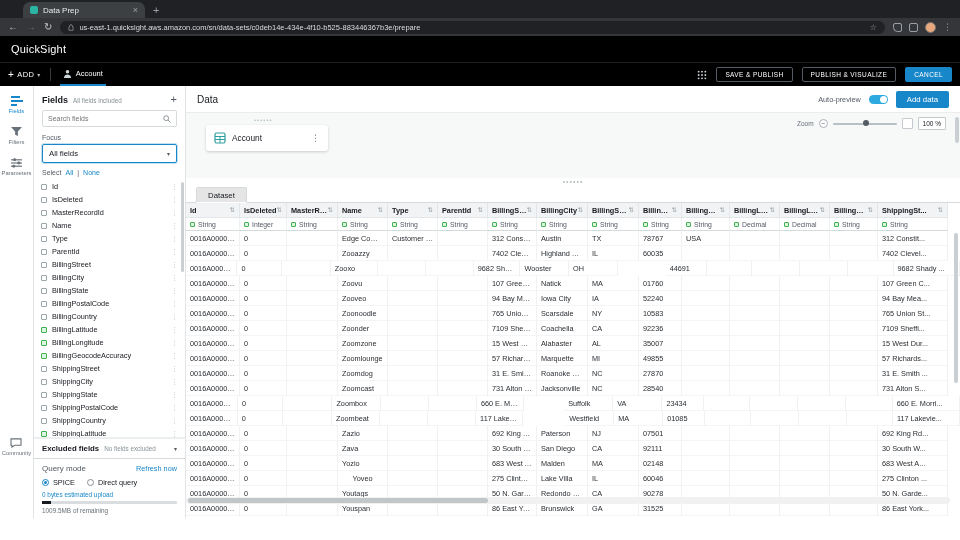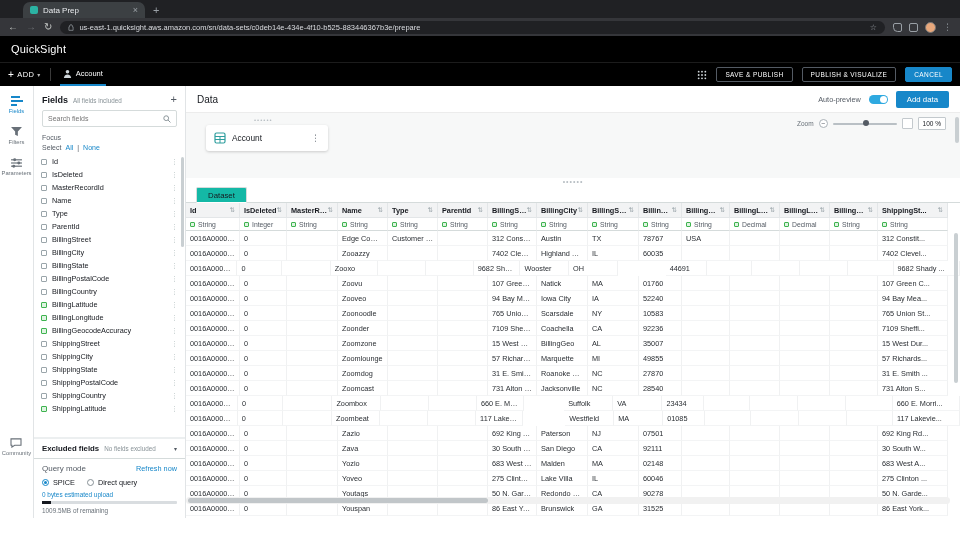--- a/index.html
+++ b/index.html
@@ -116,21 +116,21 @@
   .zval{border:1px solid #c3c9cd;background:#fff;border-radius:1px;padding:2px 4px;font-size:6.5px;color:#16191f}
   .node-handle{position:absolute;left:68px;top:4px;color:#b7bec3;font-size:6px;letter-spacing:1px}
   .node{position:absolute;left:20px;top:12px;width:122px;background:#fff;border-radius:3px;
     box-shadow:0 1px 3px rgba(0,0,0,.18);display:flex;align-items:center;gap:6px;padding:7px 8px;font-size:8.3px}
   .node .nlabel{flex:1}
   .node .kebab{color:#687078;font-size:9px}
   .canvas-scroll{position:absolute;right:1px;top:4px;width:4px;height:26px;background:#c9cfd2;border-radius:2px}
   .resize-strip{height:8px;display:flex;align-items:center;justify-content:center;background:#fff}
   .resize-strip .dots{color:#b7bec3;font-size:7px;letter-spacing:1px;line-height:0}
   .ds-tabstrip{height:17px;background:#fff;border-bottom:1px solid #d5dbdb;display:flex;align-items:flex-end;padding-left:10px}
-  .ds-tab{height:16px;background:#14b8a6;border:1px solid #d5dbdb;border-bottom:1px solid #fff;margin-bottom:-1px;
+  .ds-tab{height:16px;background:#e5e5e5;border:1px solid #d5dbdb;border-bottom:1px solid #fff;margin-bottom:-1px;
     border-radius:2px 2px 0 0;display:flex;align-items:center;padding:0 11px;font-size:7.8px}
 
   
   .table-wrap{flex:1;position:relative;overflow:hidden}
   .trh,.trt,.trow{display:flex}
   .th{height:15px;background:#f2f3f4;border-right:1px solid #e3e6e8;border-bottom:1px solid #e3e6e8;
     display:flex;align-items:center;padding:0 4px;font-size:7.3px;font-weight:bold;white-space:nowrap;overflow:hidden}
   .th .thname{flex:1;overflow:hidden;text-overflow:ellipsis}
   .th .sort{color:#9aa5aa;font-size:6.5px;font-weight:normal}
   .tt{height:13px;border-right:1px solid #eef0f1;border-bottom:1px solid #d5dbdb;display:flex;align-items:center;
@@ -257,20 +257,24 @@
       <span class="fp-plus">+</span>
     </div>
     <div class="fp-search">
       <input placeholder="Search fields" style="">
       <svg width="8" height="8" viewBox="0 0 10 10">
           <circle cx="4" cy="4" r="3" fill="none" stroke="#879196" stroke-width="1.2"></circle>
           <line x1="6.3" y1="6.3" x2="9.3" y2="9.3" stroke="#879196" stroke-width="1.2"></line>
         </svg>
     </div>
     <div class="focus-label">Focus</div>
+    <div class="focus-select">
+      <span class="fsv">All fields</span>
+      <span class="caret">▾</span>
+    </div>
     <div class="select-row">
       <span>Select</span>
       <a href="#">All</a>
       <span>|</span>
       <a href="#">None</a>
     </div>
     <div class="fields-list">
       <div class="flist-scroll"></div>
     <div class="field-item">
           <span class="sq "></span>
@@ -644,21 +648,21 @@
             <div class="td" style="width: 70px;">7109 Sheffi...</div>
           </div>
           <div class="trow">
             <div class="td" style="width: 54px;">0016A00000...</div>
             <div class="td" style="width: 47px;">0</div>
             <div class="td" style="width: 51px;"></div>
             <div class="td" style="width: 50px;">Zoomzone</div>
             <div class="td" style="width: 50px;"></div>
             <div class="td" style="width: 50px;"></div>
             <div class="td" style="width: 49px;">15 West Dur...</div>
-            <div class="td" style="width: 51px;">BillingGeo</div>
+            <div class="td" style="width: 51px;">Alabaster</div>
             <div class="td" style="width: 51px;">AL</div>
             <div class="td" style="width: 43px;">35007</div>
             <div class="td" style="width: 48px;"></div>
             <div class="td" style="width: 50px;"></div>
             <div class="td" style="width: 50px;"></div>
             <div class="td" style="width: 48px;"></div>
             <div class="td" style="width: 70px;">15 West Dur...</div>
           </div>
           <div class="trow">
             <div class="td" style="width: 54px;">0016A00000...</div>
@@ -793,21 +797,21 @@
             <div class="td" style="width: 48px;"></div>
             <div class="td" style="width: 50px;"></div>
             <div class="td" style="width: 50px;"></div>
             <div class="td" style="width: 48px;"></div>
             <div class="td" style="width: 70px;">683 West A...</div>
           </div>
           <div class="trow">
             <div class="td" style="width: 54px;">0016A00000...</div>
             <div class="td" style="width: 47px;">0</div>
             <div class="td" style="width: 51px;"></div>
-            <div class="td" style="width: 50px;">Yoveo</div>
+            <div class="td" style="width: 50px; text-align: center;">Yoveo</div>
             <div class="td" style="width: 50px;"></div>
             <div class="td" style="width: 50px;"></div>
             <div class="td" style="width: 49px;">275 Clinton ...</div>
             <div class="td" style="width: 51px;">Lake Villa</div>
             <div class="td" style="width: 51px;">IL</div>
             <div class="td" style="width: 43px;">60046</div>
             <div class="td" style="width: 48px;"></div>
             <div class="td" style="width: 50px;"></div>
             <div class="td" style="width: 50px;"></div>
             <div class="td" style="width: 48px;"></div>

